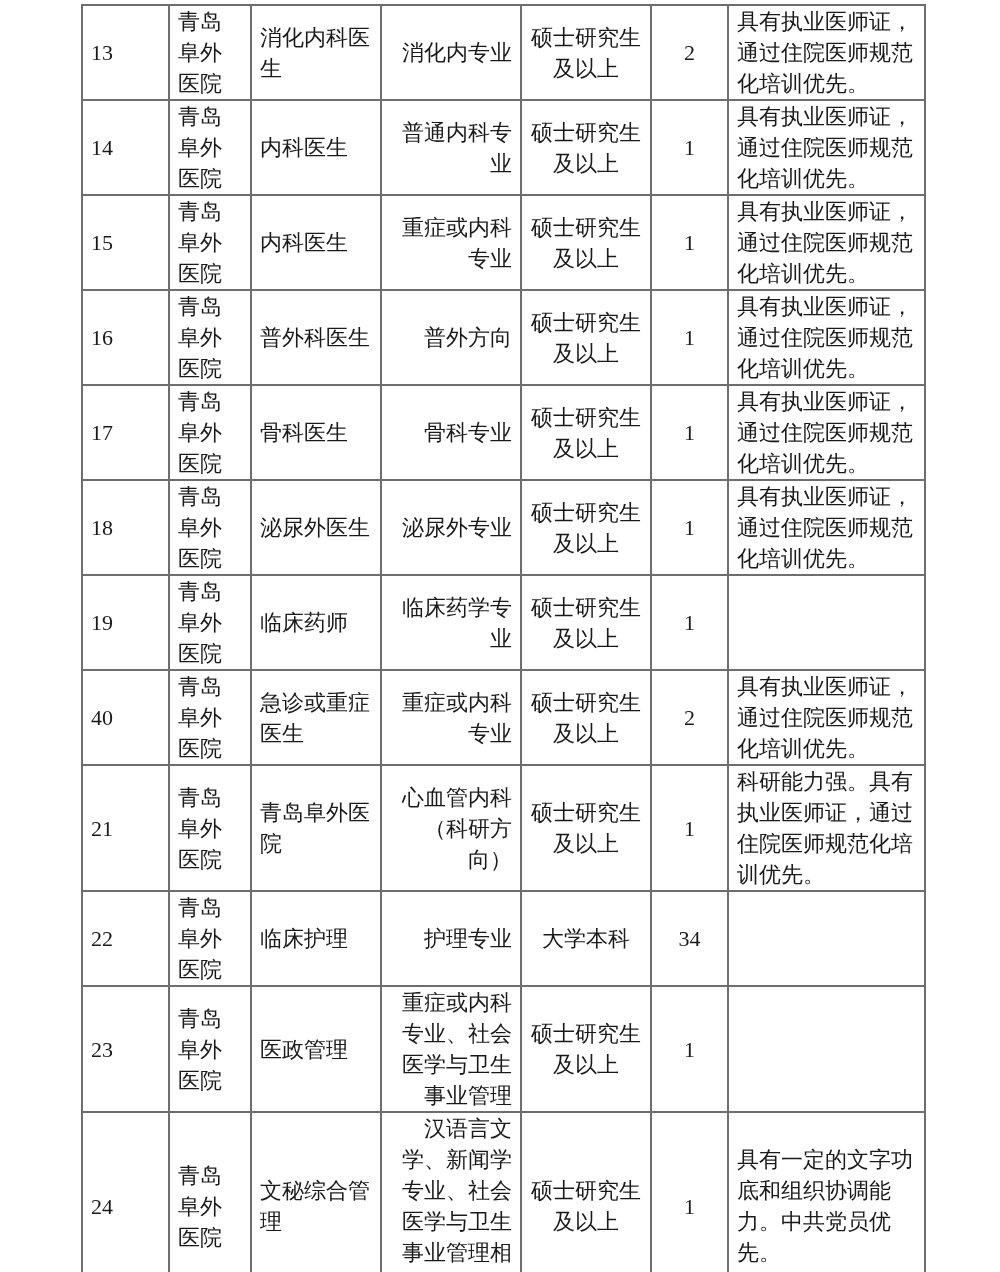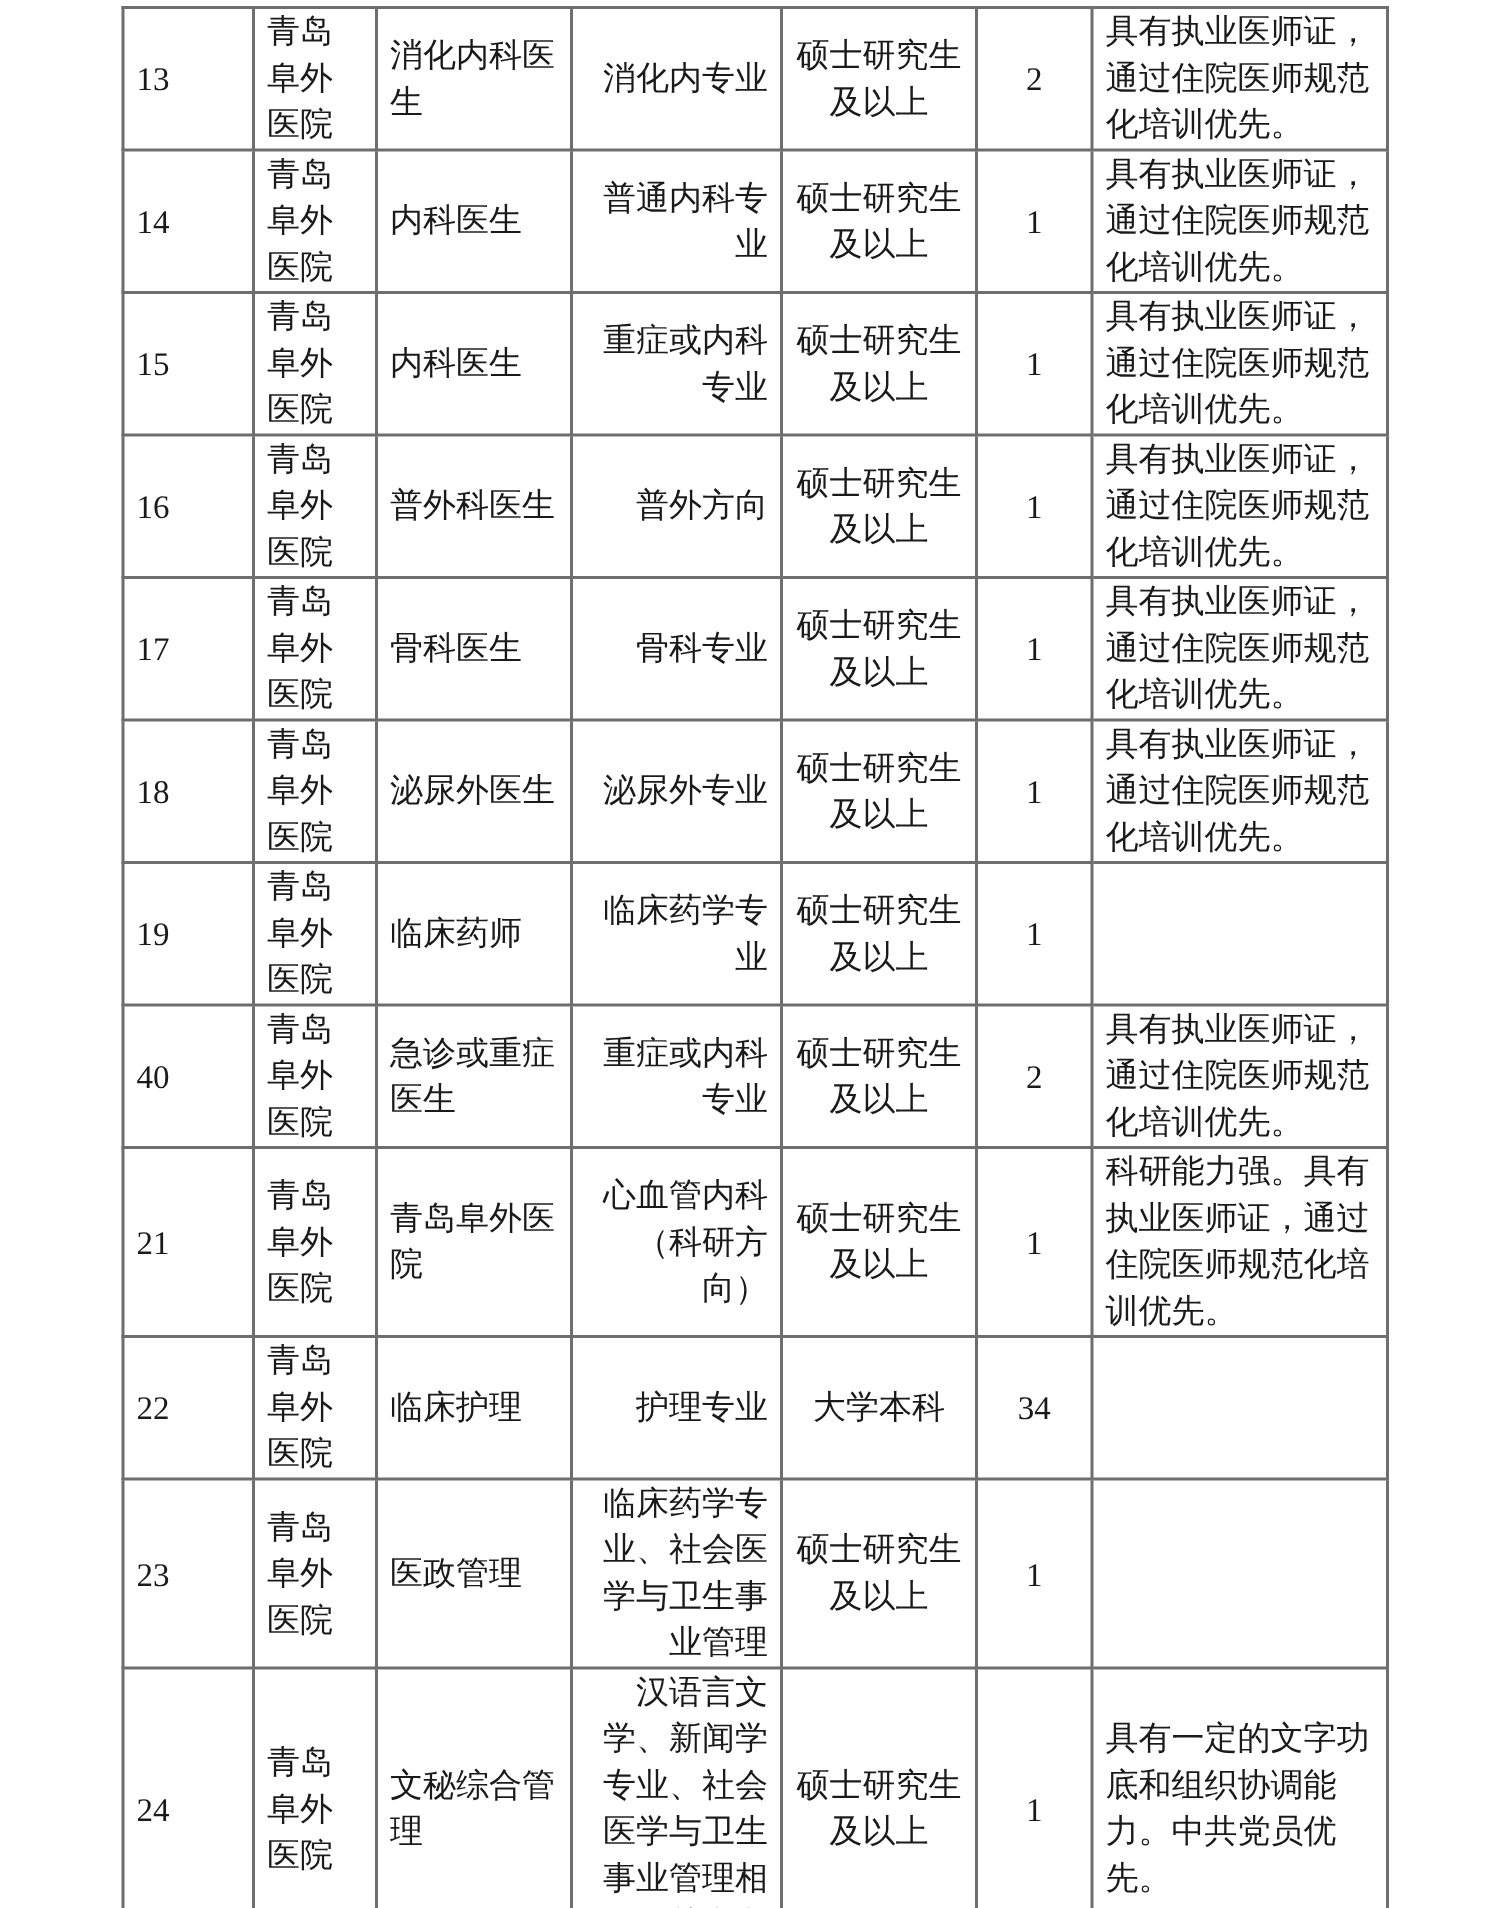--- a/index.html
+++ b/index.html
@@ -129,21 +129,21 @@
       <td class="c-post">临床护理</td>
       <td class="c-major">护理专业</td>
       <td class="c-edu">大学本科</td>
       <td class="c-num">34</td>
       <td class="c-req"></td>
     </tr>
     <tr class="r123">
       <td class="c-no">23</td>
       <td class="c-unit">青岛阜外医院</td>
       <td class="c-post">医政管理</td>
-      <td class="c-major">临床药学专业、社会医学与卫生事业管理</td>
+      <td class="c-major">重症或内科专业、社会医学与卫生事业管理</td>
       <td class="c-edu">硕士研究生及以上</td>
       <td class="c-num">1</td>
       <td class="c-req"></td>
     </tr>
     <tr class="r185">
       <td class="c-no">24</td>
       <td class="c-unit">青岛阜外医院</td>
       <td class="c-post">文秘综合管理</td>
       <td class="c-major">汉语言文学、新闻学专业、社会医学与卫生事业管理相关专业</td>
       <td class="c-edu">硕士研究生及以上</td>

